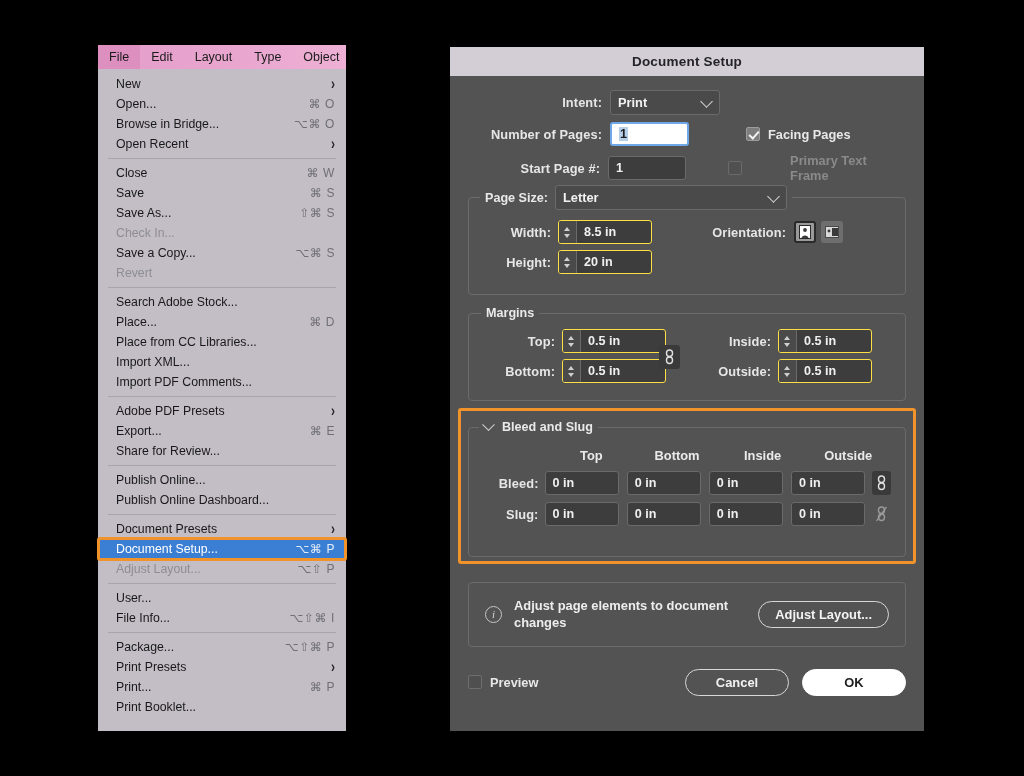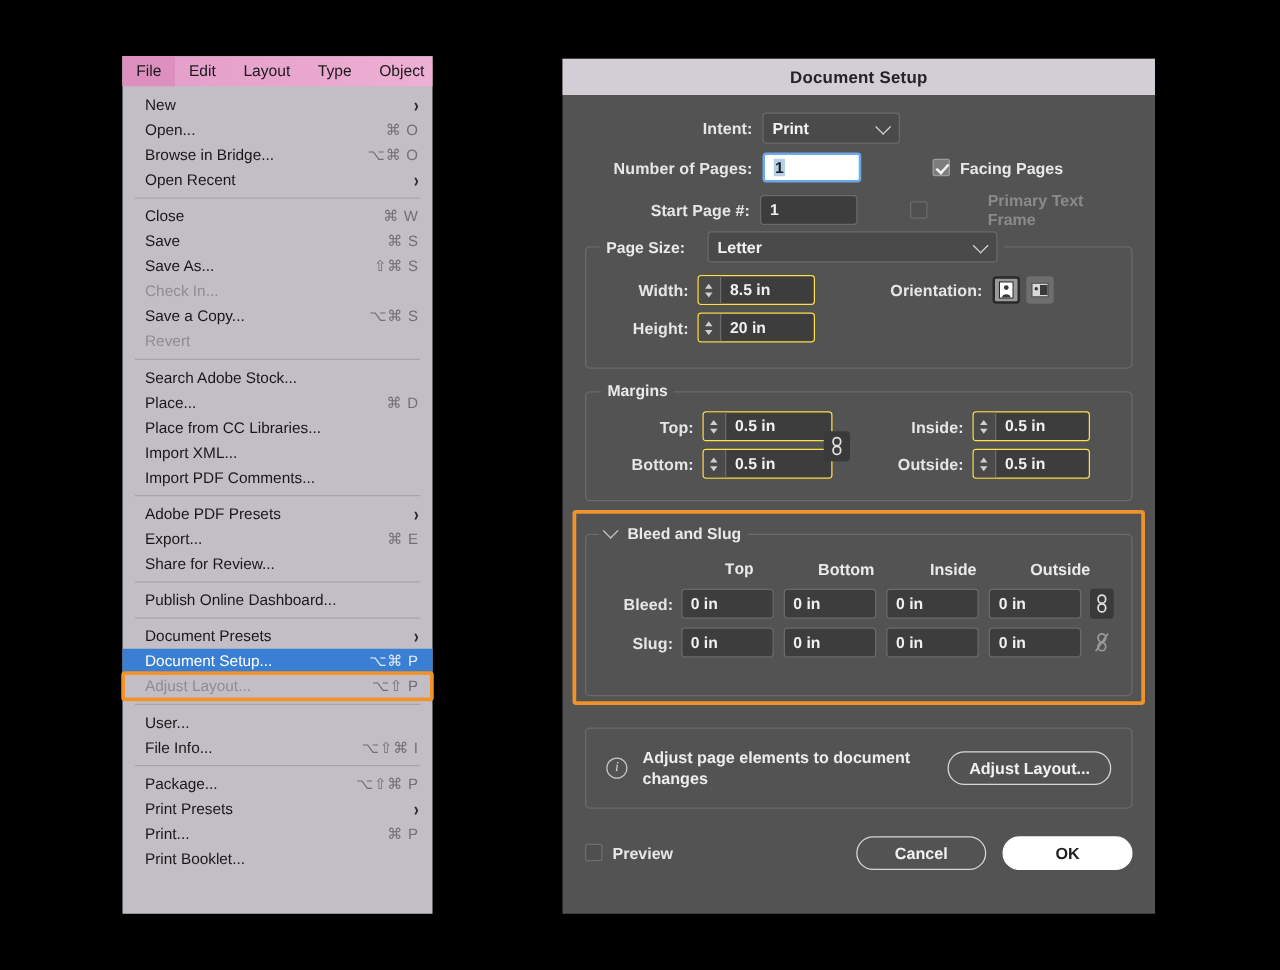--- a/index.html
+++ b/index.html
@@ -344,20 +344,24 @@
           <span class="mlabel">Export...</span>
           <span class="mspacer"></span>
           <span class="mshort">⌘ E</span>
         </div>
         <div class="menu-row">
           <span class="mlabel">Share for Review...</span>
           <span class="mspacer"></span>
         </div>
         <div class="menu-sep"></div>
         <div class="menu-row">
+          <span class="mlabel">Publish Online...</span>
+          <span class="mspacer"></span>
+        </div>
+        <div class="menu-row">
           <span class="mlabel">Publish Online Dashboard...</span>
           <span class="mspacer"></span>
         </div>
         <div class="menu-sep"></div>
         <div class="menu-row">
           <span class="mlabel">Document Presets</span>
           <span class="mspacer"></span>
           <span class="arrow">›</span>
         </div>
         <div class="menu-row highlight">
@@ -435,21 +439,21 @@
         <div class="tfield" style="width:79px; margin-left:8px;">
           <span>1</span>
         </div>
         <div class="cbox-wrap disabled" style="margin-left:42px;">
           <span class="cbox empty-dark"></span>
           <span class="cbtext">Primary Text Frame</span>
         </div>
       </div>
 
       <div class="group" style="padding-top:18px; height:98px;">
-        <div class="group-title" style="display:flex; align-items:center; gap:18px; top:-13px; left:11px;">
+        <div class="group-title" style="display:flex; align-items:center; gap:7px; top:-13px; left:11px;">
           <span>Page Size:</span>
           <span class="dropdown" style="width:232px; height:25px;">
             <span>Letter</span>
             <span class="chev"></span>
           </span>
         </div>
 
         <div class="frow" style="margin-bottom:6px; margin-top:4px;">
           <div class="flabel" style="width:68px;">Width:</div>
           <div class="stepper" style="width:94px; margin-left:7px;">
@@ -538,21 +542,21 @@
       </div>
 
       <div class="group" style="margin-top:26px; height:130px; padding-top:16px;">
         <div class="group-title" style="display:flex; align-items:center; gap:9px; left:10px;">
           <span style="display:inline-block; width:9px; height:9px; border-right:1.8px solid #cfcfcf; border-bottom:1.8px solid #cfcfcf; transform:rotate(45deg) translate(-2px,-2px);"></span>
           <span>Bleed and Slug</span>
         </div>
 
         <div class="frow" style="margin-bottom:8px; margin-top:4px;">
           <div style="width:62px;"></div>
-          <div class="colhead" style="width:89px; margin-left:6px;font-family:Liberation Mono, monospace;">Top</div>
+          <div class="colhead" style="width:89px; margin-left:6px;">Top</div>
           <div class="colhead" style="width:89px;">Bottom</div>
           <div class="colhead" style="width:89px;">Inside</div>
           <div class="colhead" style="width:89px;">Outside</div>
         </div>
 
         <div class="frow" style="margin-bottom:7px;">
           <div class="flabel" style="width:62px;">Bleed:</div>
           <div class="tfield" style="width:81px; margin-left:6px;">0 in</div>
           <div class="tfield" style="width:81px; margin-left:8px;">0 in</div>
           <div class="tfield" style="width:81px; margin-left:8px;">0 in</div>

